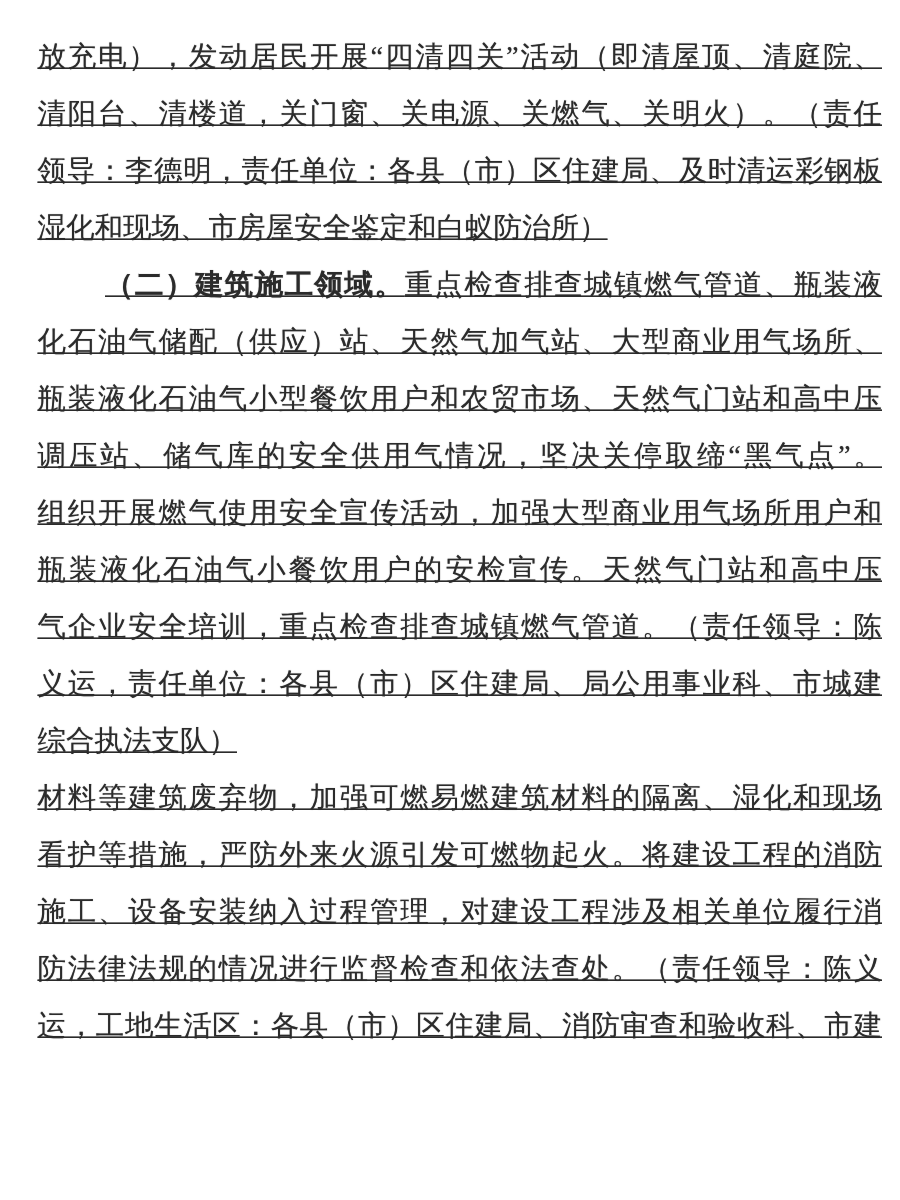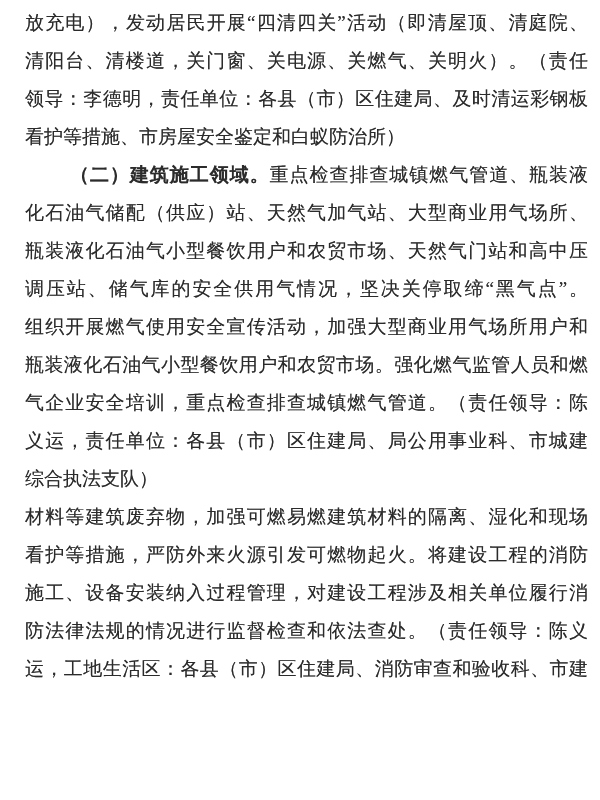--- a/index.html
+++ b/index.html
@@ -10,26 +10,27 @@
   .page {
     position: relative;
     width: 600px;
     height: 800px;
     background: #ffffff;
     overflow: hidden;
   }
   .doc-text {
     box-sizing: border-box;
     width: 600px;
-    padding: 4px 12px 0 25px;
+    padding: 20px 12px 0 25px;
     font-family: "Liberation Serif", "DejaVu Serif", serif;
     font-size: 19px;
     line-height: 38px;
     color: #2b2b2b;
     text-shadow: 0 0 0.6px rgba(45,45,45,0.55);
+    text-decoration: underline;
   }
   .line {
     height: 38px;
     white-space: nowrap;
     overflow: visible;
     text-align: justify;
     text-align-last: left;
   }
   .line.j {
     text-align-last: justify;
@@ -42,27 +43,27 @@
   }
 </style>
 </head>
 <body>
 
 <main class="page">
   <section class="doc-text" id="doc-text">
       <div class="line j"><span class="seg">放充电），发动居民开展“四清四关”活动（即清屋顶、清庭院、</span></div>
       <div class="line j"><span class="seg">清阳台、清楼道，关门窗、关电源、关燃气、关明火）。（责任</span></div>
       <div class="line j"><span class="seg">领导：李德明，责任单位：各县（市）区住建局、及时清运彩钢板</span></div>
-      <div class="line"><span class="seg">看护等措施、市房屋安全鉴定和白蚁防治所）</span></div>
+      <div class="line"><span class="seg">湿化和现场、市房屋安全鉴定和白蚁防治所）</span></div>
       <div class="line j indent"><span class="seg bold">（二）建筑施工领域。</span><span class="seg">重点检查排查城镇燃气管道、瓶装液</span></div>
       <div class="line j"><span class="seg">化石油气储配（供应）站、天然气加气站、大型商业用气场所、</span></div>
       <div class="line j"><span class="seg">瓶装液化石油气小型餐饮用户和农贸市场、天然气门站和高中压</span></div>
       <div class="line j"><span class="seg">调压站、储气库的安全供用气情况，坚决关停取缔“黑气点”。</span></div>
       <div class="line j"><span class="seg">组织开展燃气使用安全宣传活动，加强大型商业用气场所用户和</span></div>
-      <div class="line j"><span class="seg">瓶装液化石油气小型餐饮用户和农贸市场。强化燃气监管人员和燃</span></div>
+      <div class="line j"><span class="seg">瓶装液化石油气小餐饮用户的安检宣传。天然气门站和高中压</span></div>
       <div class="line j"><span class="seg">气企业安全培训，重点检查排查城镇燃气管道。（责任领导：陈</span></div>
       <div class="line j"><span class="seg">义运，责任单位：各县（市）区住建局、局公用事业科、市城建</span></div>
       <div class="line"><span class="seg">综合执法支队）</span></div>
       <div class="line j"><span class="seg">材料等建筑废弃物，加强可燃易燃建筑材料的隔离、湿化和现场</span></div>
       <div class="line j"><span class="seg">看护等措施，严防外来火源引发可燃物起火。将建设工程的消防</span></div>
       <div class="line j"><span class="seg">施工、设备安装纳入过程管理，对建设工程涉及相关单位履行消</span></div>
       <div class="line j"><span class="seg">防法律法规的情况进行监督检查和依法查处。（责任领导：陈义</span></div>
       <div class="line j"><span class="seg">运，工地生活区：各县（市）区住建局、消防审查和验收科、市建</span></div>
     </section>
 </main>

